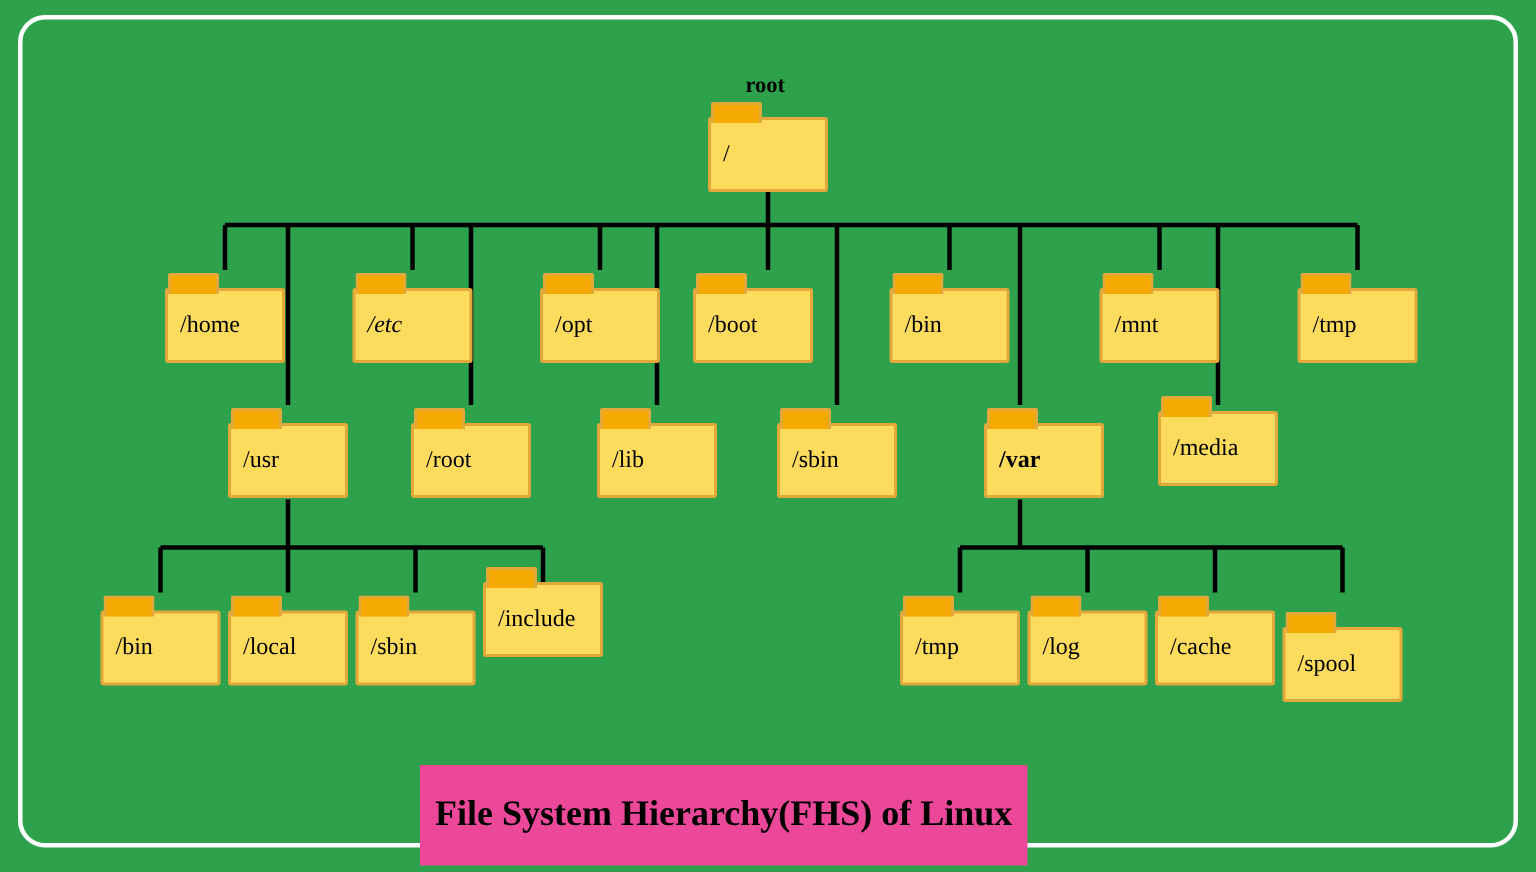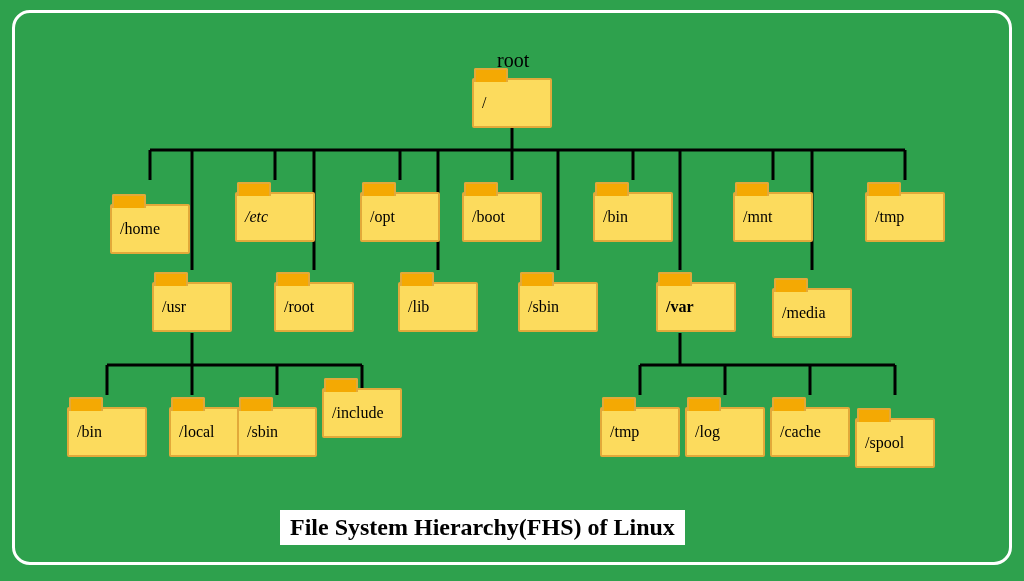--- a/index.html
+++ b/index.html
@@ -40,31 +40,31 @@
     position: absolute;
     left: 8px;
     top: 50%;
     transform: translateY(-50%);
     font-size: 16px;
     color: #000;
     white-space: nowrap;
   }
   .root-label {
     position: absolute;
-    font-weight: normal;
-    font-size: 20px;
+    font-weight: bold;
+    font-size: 15px;
     color: #000;
   }
   .caption {
     position: absolute;
-    background: #ffffff;
+    background: #ec4899;
     color: #000;
     font-weight: bold;
     font-size: 24px;
-    padding: 4px 10px;
+    padding: 20px 10px;
   }
   svg.connectors {
     position: absolute;
     left: 0; top: 0;
     width: 1024px; height: 581px;
     pointer-events: none;
   }
   svg.connectors path {
     stroke: #000;
     stroke-width: 3;
@@ -110,21 +110,21 @@
   <path d="M 725 365 V 395"></path>
   <path d="M 810 365 V 395"></path>
   <path d="M 895 365 V 395"></path>
 </svg>
 
 <div class="root-label" style="left:497px; top:49px;">root</div>
 <div class="folder" style="left:472px; top:78px;">
   <span class="label">/</span>
 </div>
 
-<div class="folder" style="left:110px; top:204px;font-family:Liberation Serif, serif;">
+<div class="folder" style="left:110px; top:192px;font-family:Liberation Serif, serif;">
     <span class="label">/home</span>
   </div>
 <div class="folder" style="left:235px; top:192px;font-style:italic;">
     <span class="label">/etc</span>
   </div>
 <div class="folder" style="left:360px; top:192px;">
     <span class="label">/opt</span>
   </div>
 <div class="folder" style="left:462px; top:192px;">
     <span class="label">/boot</span>
@@ -147,28 +147,28 @@
   </div>
 <div class="folder" style="left:398px; top:282px;">
     <span class="label">/lib</span>
   </div>
 <div class="folder" style="left:518px; top:282px;">
     <span class="label">/sbin</span>
   </div>
 <div class="folder" style="left:656px; top:282px;font-weight:bold;">
     <span class="label">/var</span>
   </div>
-<div class="folder" style="left:772px; top:288px;">
+<div class="folder" style="left:772px; top:274px;">
     <span class="label">/media</span>
   </div>
 
 <div class="folder" style="left:67px;  top:407px;">
     <span class="label">/bin</span>
   </div>
-<div class="folder" style="left:152px; top:407px;margin-left:17px;">
+<div class="folder" style="left:152px; top:407px;">
     <span class="label">/local</span>
   </div>
 <div class="folder" style="left:237px; top:407px;">
     <span class="label">/sbin</span>
   </div>
 <div class="folder" style="left:322px; top:388px;">
     <span class="label">/include</span>
   </div>
 
 <div class="folder" style="left:600px; top:407px;">

